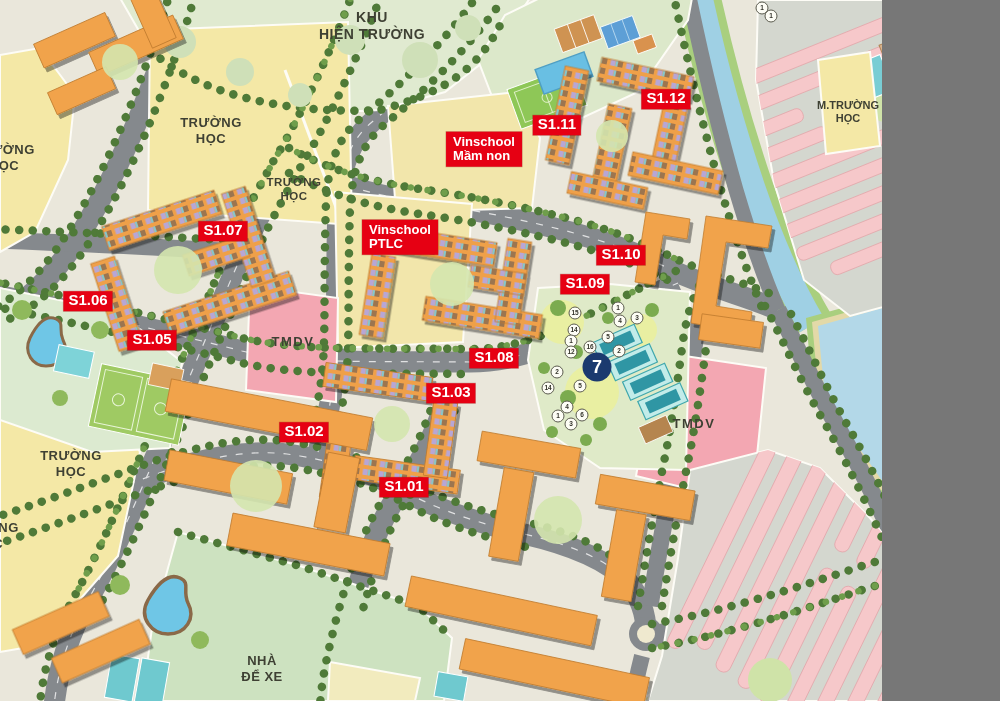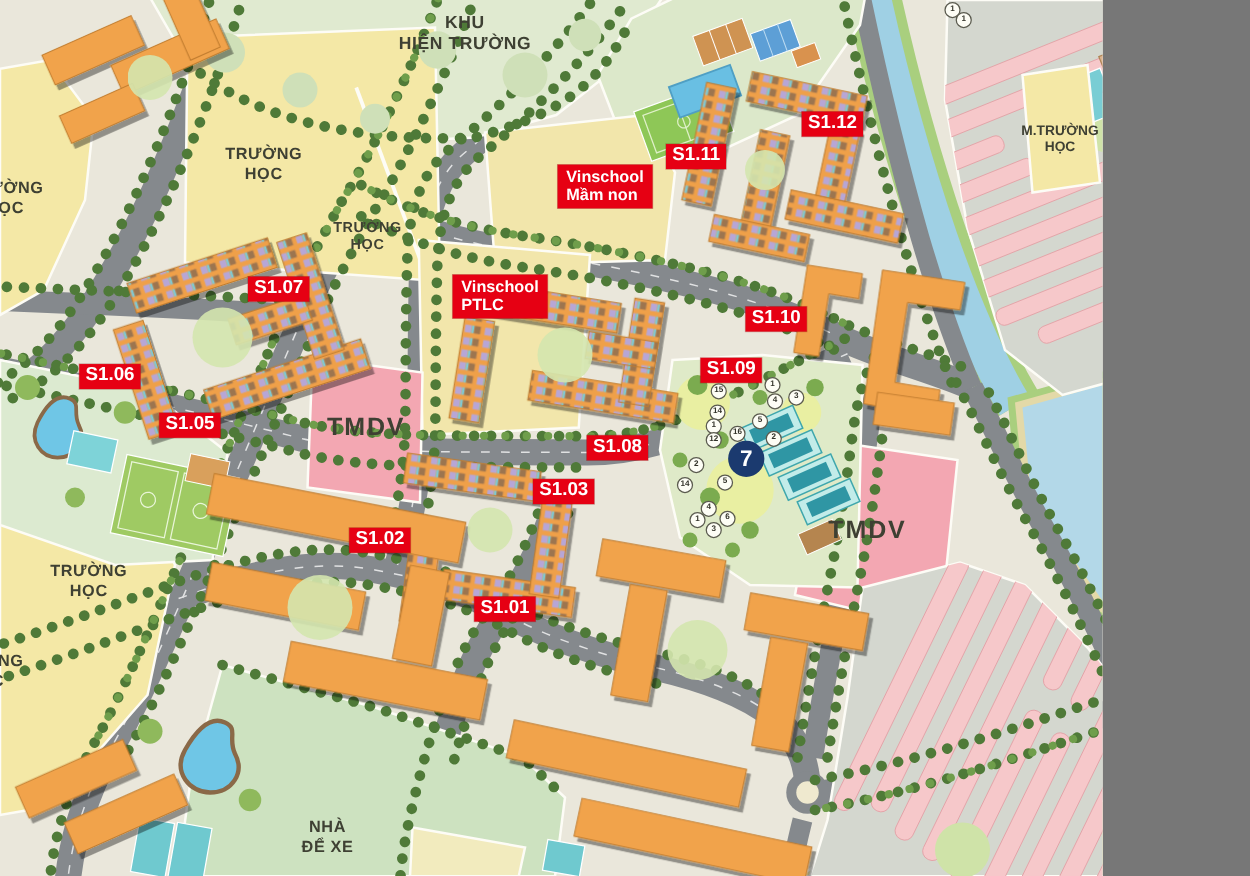--- a/index.html
+++ b/index.html
@@ -4,21 +4,21 @@
 <style>
   html,body{margin:0;padding:0;background:#777;}
   .stage{position:relative;width:882px;height:701px;overflow:hidden;background:#eae7db;
          font-family:"Liberation Sans","DejaVu Sans",sans-serif;}
   .stage svg{position:absolute;left:0;top:0;}
   .lbl{position:absolute;transform:translate(-50%,-50%);text-align:center;color:#3e4033;
        font-weight:bold;font-size:13px;line-height:1.2;letter-spacing:.5px;white-space:nowrap;}
   .lbl.big{font-size:14px;}
   .lbl.small{font-size:11.5px;}
   .lbl.tiny{font-size:11px;letter-spacing:0;}
-  .lbl.wide{font-size:20px;letter-spacing:1.5px;}
+  .lbl.wide{font-size:13px;letter-spacing:1.5px;}
   .badge{position:absolute;transform:translate(-50%,-50%);background:#e60013;color:#fff;
          font-weight:bold;font-size:15px;padding:1px 5px 2px;white-space:nowrap;line-height:1.1;
          box-shadow:0 0 0 .5px rgba(120,0,0,.35);}
   .badge.two{font-size:13px;padding:3px 7px;text-align:left;}
   .circle7{position:absolute;transform:translate(-50%,-50%);width:29px;height:29px;border-radius:50%;
            background:#1b3a6f;color:#fff;font-weight:bold;font-size:18px;display:flex;
            align-items:center;justify-content:center;}
   .pmark{position:absolute;transform:translate(-50%,-50%);width:11px;height:11px;border-radius:50%;
          background:#fdfdf5;border:1px solid #5a5a4e;color:#33332a;font-size:6.5px;font-weight:bold;
          display:flex;align-items:center;justify-content:center;line-height:1;}
@@ -380,21 +380,21 @@
     <div>ĐỂ XE</div>
   </div>
 
   <div class="badge" style="left:404px;top:487px">S1.01</div>
   <div class="badge" style="left:304px;top:432px">S1.02</div>
   <div class="badge" style="left:451px;top:393px">S1.03</div>
   <div class="badge" style="left:152px;top:340px">S1.05</div>
   <div class="badge" style="left:88px;top:301px">S1.06</div>
   <div class="badge" style="left:223px;top:231px">S1.07</div>
   <div class="badge" style="left:494px;top:358px">S1.08</div>
-  <div class="badge" style="left:585px;top:296px">S1.09</div>
+  <div class="badge" style="left:585px;top:284px">S1.09</div>
   <div class="badge" style="left:621px;top:255px">S1.10</div>
   <div class="badge" style="left:557px;top:125px">S1.11</div>
   <div class="badge" style="left:666px;top:99px">S1.12</div>
   <div class="badge two" style="left:484px;top:149px">
     <div>Vinschool</div>
     <div>Mầm non</div>
   </div>
   <div class="badge two" style="left:400px;top:237px">
     <div>Vinschool</div>
     <div>PTLC</div>

